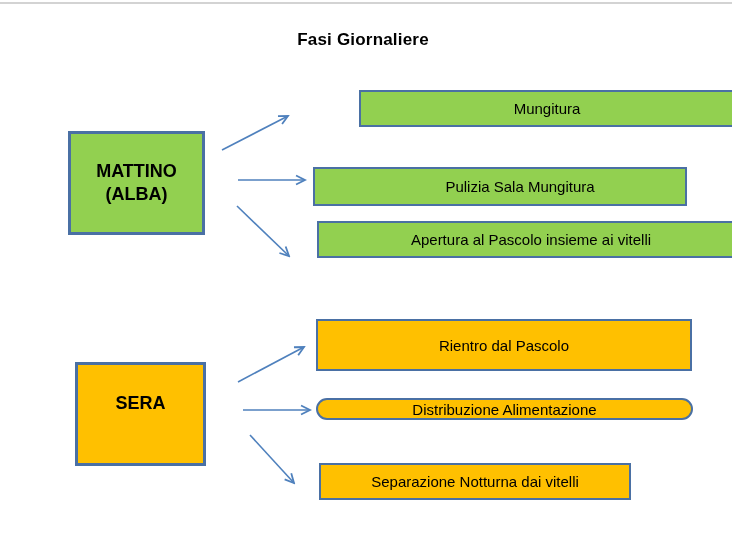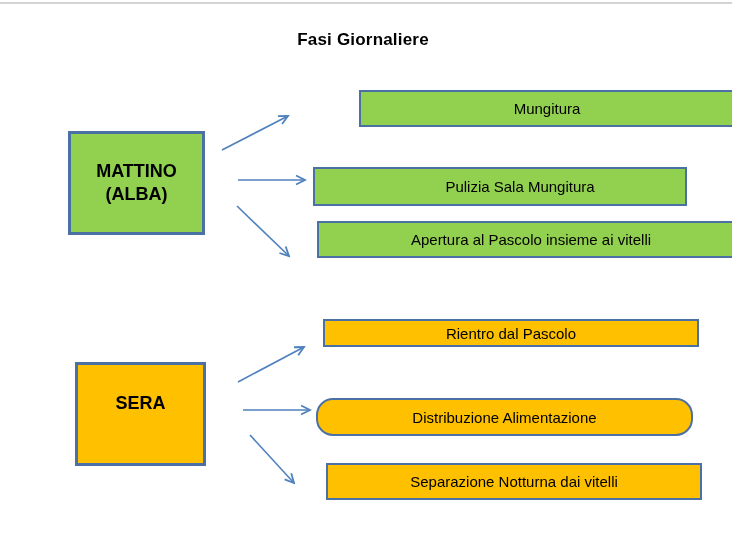--- a/index.html
+++ b/index.html
@@ -73,23 +73,23 @@
     text-align: center;
     font-size: 15px;
     color: #000000;
   }
   .task-green { background: #92d050; }
   .task-orange { background: #ffc000; }
 
   .task-m1 { left: 318px; top: 90px;  width: 376px; height: 37px; margin-left: 41px; }
   .task-m2 { left: 313px; top: 167px; width: 374px; height: 39px; padding-left: 40px; }
   .task-m3 { left: 317px; top: 221px; width: 428px; height: 37px; }
-  .task-e1 { left: 323px; top: 319px; width: 376px; height: 28px; }
-  .task-e2 { left: 316px; top: 398px; width: 377px; height: 38px; border-radius: 17px; }
-  .task-e3 { left: 326px; top: 463px; width: 376px; height: 37px; }
+  .task-e1 { left: 316px; top: 319px; width: 376px; height: 52px; }
+  .task-e2 { left: 316px; top: 398px; width: 377px; height: 22px; border-radius: 17px; }
+  .task-e3 { left: 319px; top: 463px; width: 312px; height: 37px; }
 
   .arrows-layer {
     position: absolute;
     left: 0;
     top: 0;
     width: 732px;
     height: 555px;
     pointer-events: none;
   }
 </style>

